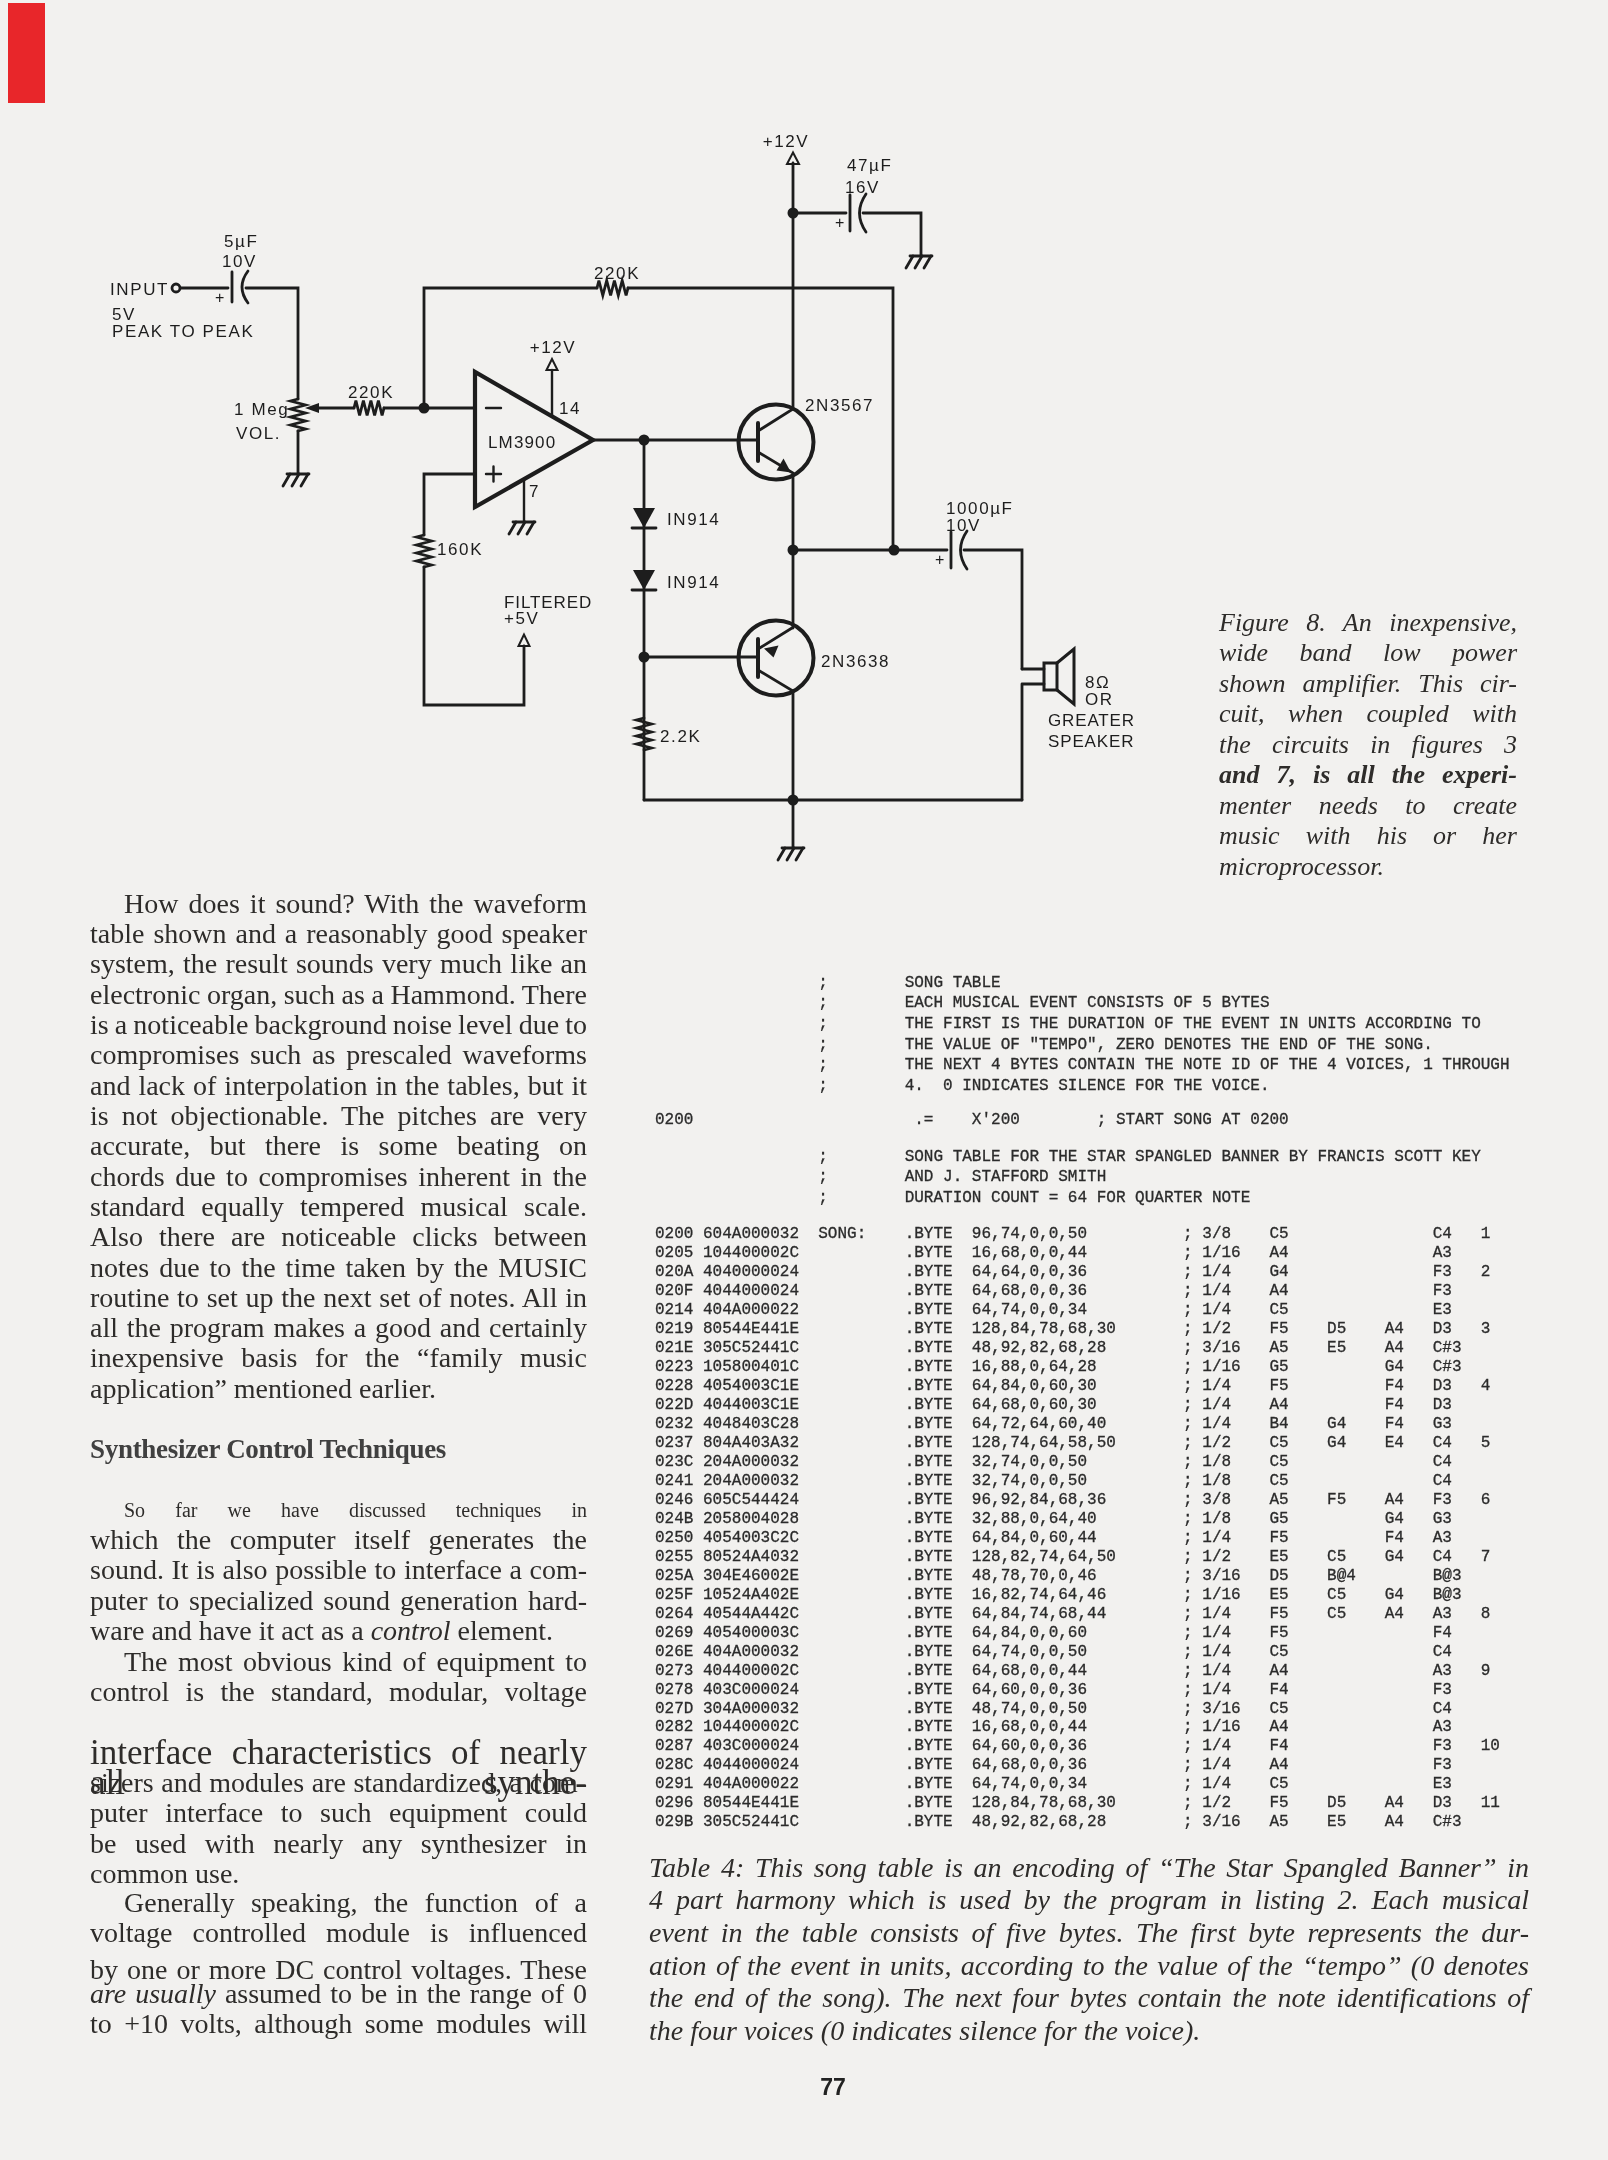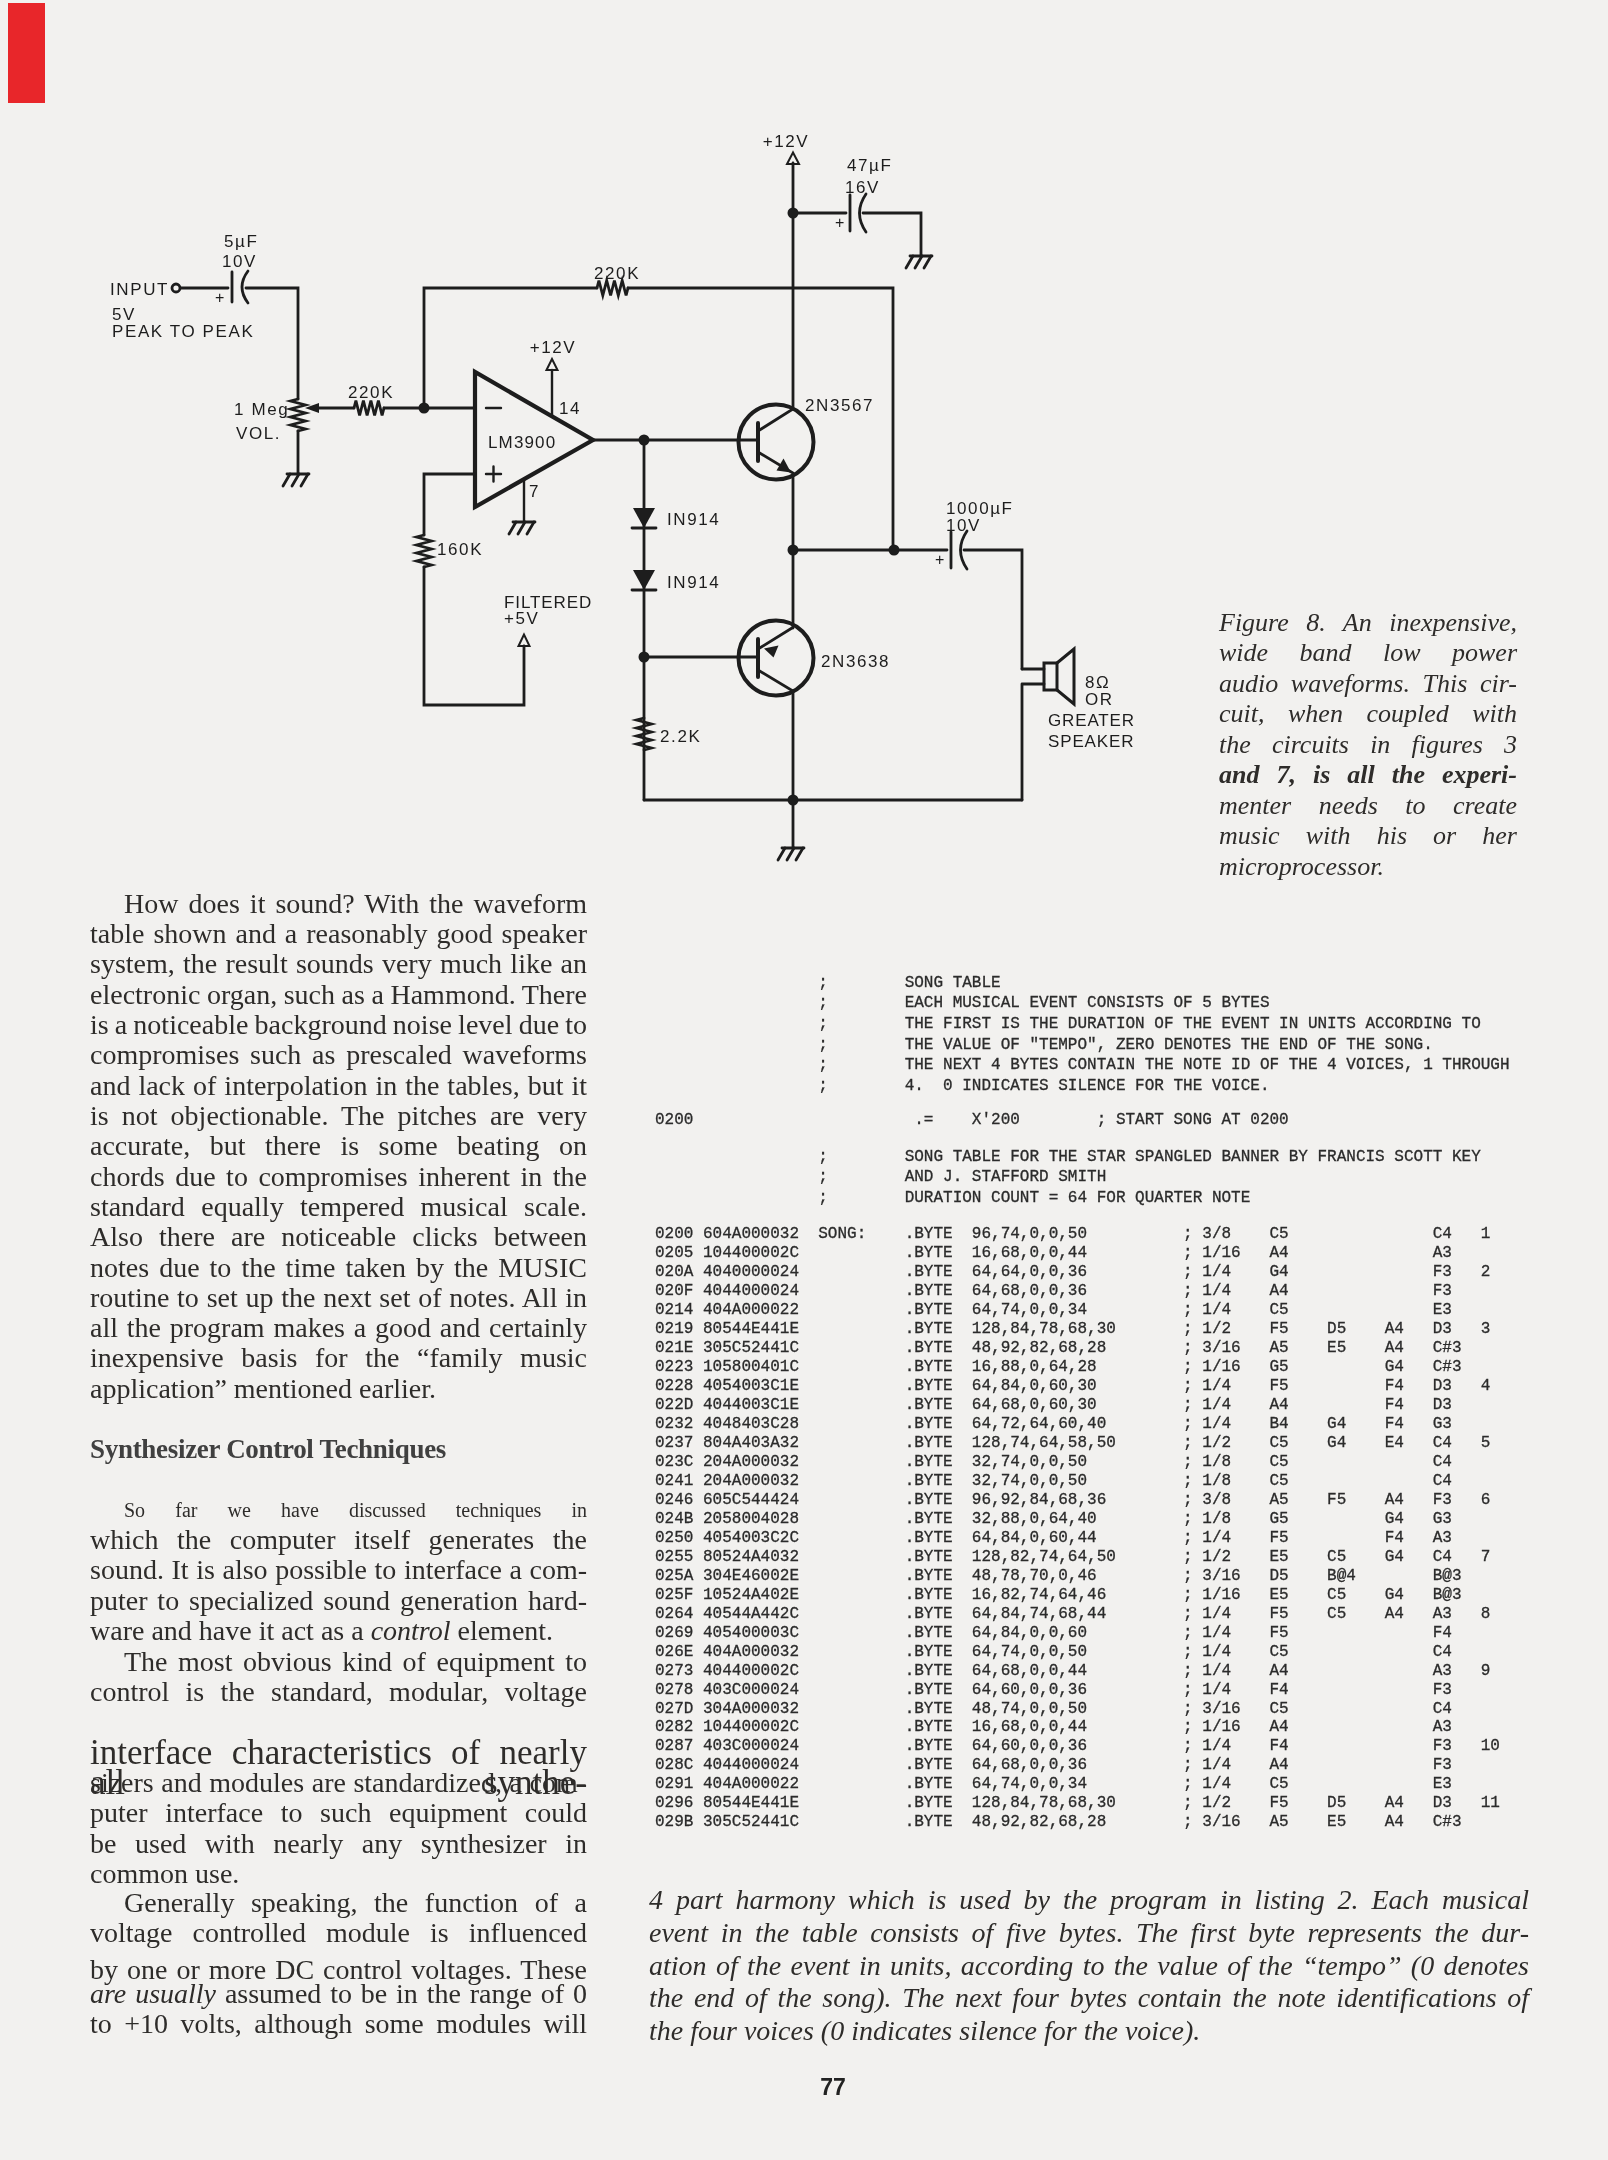--- a/index.html
+++ b/index.html
@@ -147,27 +147,28 @@
     <div class="ln" style="left:90px;top:1798.1px;width:497px;font-size:28px;color:#2e2c2a;text-align:justify;text-align-last:justify;">puter interface to such equipment could</div>
     <div class="ln" style="left:90px;top:1828.5px;width:497px;font-size:28px;color:#2e2c2a;text-align:justify;text-align-last:justify;">be used with nearly any synthesizer in</div>
     <div class="ln" style="left:90px;top:1858.8px;width:497px;font-size:28px;color:#2e2c2a;">common use.</div>
     <div class="ln" style="left:124px;top:1887.5px;width:463px;font-size:28px;color:#2e2c2a;text-align:justify;text-align-last:justify;">Generally speaking, the function of a</div>
     <div class="ln" style="left:90px;top:1917.8px;width:497px;font-size:28px;color:#2e2c2a;text-align:justify;text-align-last:justify;">voltage controlled module is influenced</div>
     <div class="ln" style="left:90px;top:1955px;width:497px;font-size:28px;color:#2e2c2a;text-align:justify;text-align-last:justify;">by one or more DC control voltages. These</div>
     <div class="ln" style="left:90px;top:1978.5px;width:497px;font-size:28px;color:#2e2c2a;text-align:justify;text-align-last:justify;"><i>are usually</i> assumed to be in the range of 0</div>
     <div class="ln" style="left:90px;top:2008.8px;width:497px;font-size:28px;color:#2e2c2a;text-align:justify;text-align-last:justify;">to +10 volts, although some modules will</div>
     <div class="ln" style="left:1219px;top:607.5px;width:298px;font-size:26px;font-style:italic;color:#2e2c2a;text-align:justify;text-align-last:justify;">Figure 8. An inexpensive,</div>
     <div class="ln" style="left:1219px;top:638.0px;width:298px;font-size:26px;font-style:italic;color:#2e2c2a;text-align:justify;text-align-last:justify;">wide band low power</div>
-    <div class="ln" style="left:1219px;top:668.6px;width:298px;font-size:26px;font-style:italic;color:#2e2c2a;text-align:justify;text-align-last:justify;">audio waveforms. This cir-</div>
+    <div class="ln" style="left:1219px;top:668.6px;width:298px;font-size:26px;font-style:italic;color:#2e2c2a;text-align:justify;text-align-last:justify;">shown amplifier. This cir-</div>
     <div class="ln" style="left:1219px;top:699.1px;width:298px;font-size:26px;font-style:italic;color:#2e2c2a;text-align:justify;text-align-last:justify;">cuit, when coupled with</div>
     <div class="ln" style="left:1219px;top:729.7px;width:298px;font-size:26px;font-style:italic;color:#2e2c2a;text-align:justify;text-align-last:justify;">the circuits in figures 3</div>
     <div class="ln" style="left:1219px;top:760.2px;width:298px;font-size:26px;font-style:italic;color:#2e2c2a;text-align:justify;text-align-last:justify;font-weight:bold;">and 7, is all the experi-</div>
     <div class="ln" style="left:1219px;top:790.8px;width:298px;font-size:26px;font-style:italic;color:#2e2c2a;text-align:justify;text-align-last:justify;">menter needs to create</div>
     <div class="ln" style="left:1219px;top:821.3px;width:298px;font-size:26px;font-style:italic;color:#2e2c2a;text-align:justify;text-align-last:justify;">music with his or her</div>
     <div class="ln" style="left:1219px;top:851.9px;width:298px;font-size:26px;font-style:italic;color:#2e2c2a;">microprocessor.</div>
+    <div class="ln" style="left:649px;top:1852.5px;width:880px;font-size:28px;font-style:italic;color:#2e2c2a;word-spacing:-1.2px;text-align:justify;text-align-last:justify;">Table 4: This song table is an encoding of “The Star Spangled Banner” in</div>
     <div class="ln" style="left:649px;top:1885.2px;width:880px;font-size:28px;font-style:italic;color:#2e2c2a;text-align:justify;text-align-last:justify;">4 part harmony which is used by the program in listing 2. Each musical</div>
     <div class="ln" style="left:649px;top:1917.9px;width:880px;font-size:28px;font-style:italic;color:#2e2c2a;text-align:justify;text-align-last:justify;">event in the table consists of five bytes. The first byte represents the dur-</div>
     <div class="ln" style="left:649px;top:1950.6px;width:880px;font-size:28px;font-style:italic;color:#2e2c2a;word-spacing:-2.2px;text-align:justify;text-align-last:justify;">ation of the event in units, according to the value of the “tempo” (0 denotes</div>
     <div class="ln" style="left:649px;top:1983.3px;width:880px;font-size:28px;font-style:italic;color:#2e2c2a;text-align:justify;text-align-last:justify;">the end of the song). The next four bytes contain the note identifications of</div>
     <div class="ln" style="left:649px;top:2016.0px;width:880px;font-size:28px;font-style:italic;color:#2e2c2a;">the four voices (0 indicates silence for the voice).</div>
     <pre style="position:absolute;left:655px;top:972.8px;margin:0;font-family:'Liberation Mono', monospace;font-size:16px;-webkit-text-stroke:0.3px #2b2b2b;line-height:20.65px;color:#2b2b2b;">                 ;        SONG TABLE
                  ;        EACH MUSICAL EVENT CONSISTS OF 5 BYTES
                  ;        THE FIRST IS THE DURATION OF THE EVENT IN UNITS ACCORDING TO
                  ;        THE VALUE OF "TEMPO", ZERO DENOTES THE END OF THE SONG.
                  ;        THE NEXT 4 BYTES CONTAIN THE NOTE ID OF THE 4 VOICES, 1 THROUGH

